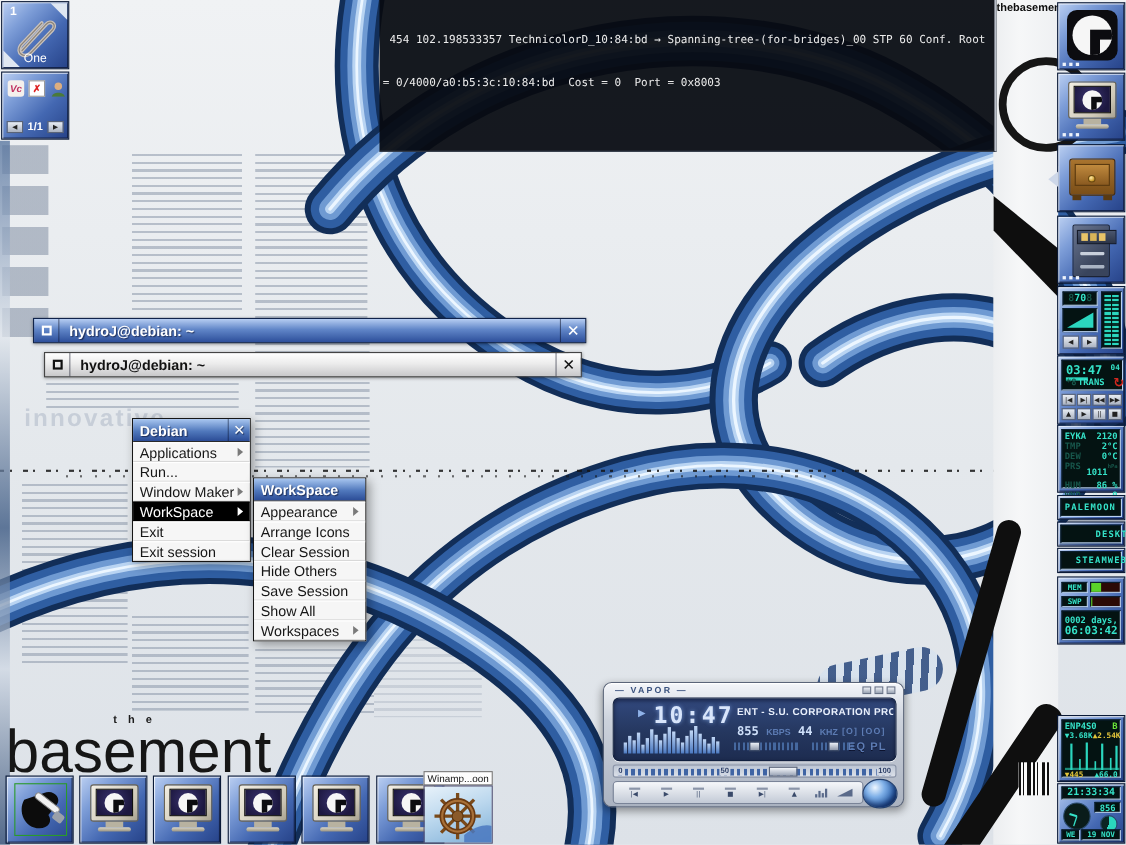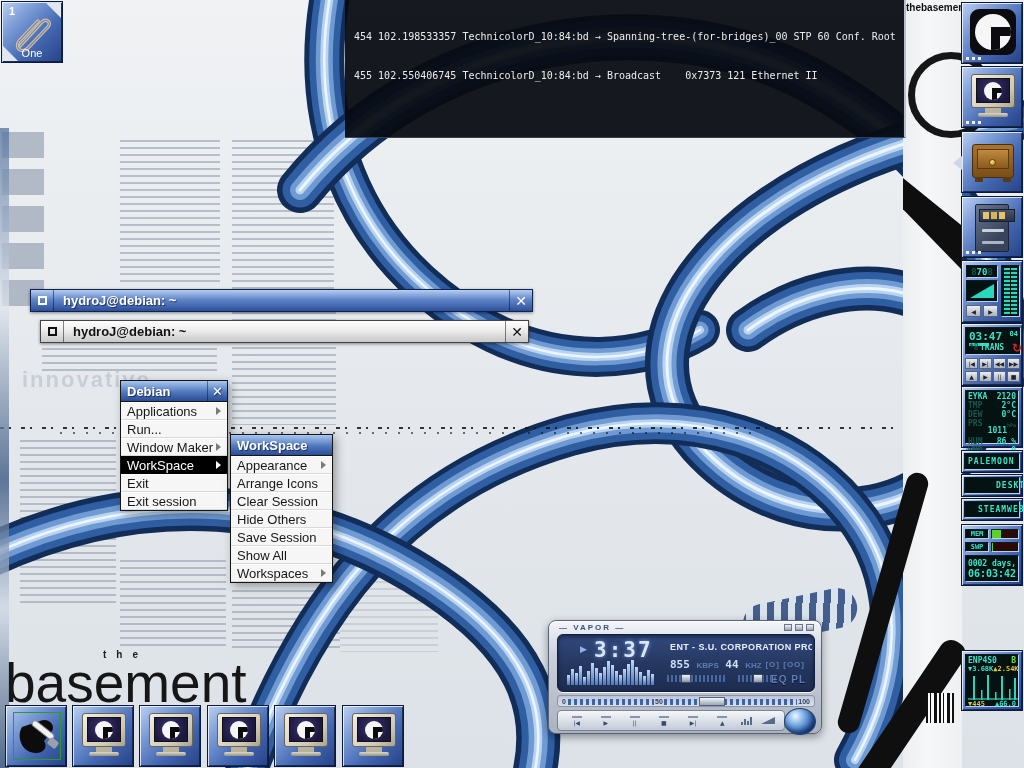--- a/index.html
+++ b/index.html
@@ -188,21 +188,21 @@
   <div class="abs" id="wp-strip"></div>
   <div class="abs" id="wp-circle"></div>
   <div class="abs" id="wp-wedge1"></div>
   <div class="abs wp-bar" id="wp-bar1"></div>
   <div class="abs wp-bar" id="wp-bar2"></div>
   <div class="abs" id="wp-barcode"></div>
   <div class="abs" id="wp-brand">thebasement</div>
 
   <div class="abs" id="terminal">
     <div> 454 102.198533357 TechnicolorD_10:84:bd → Spanning-tree-(for-bridges)_00 STP 60 Conf. Root</div>
-    <div> 455 102.550406745 TechnicolorD_10:84:bd → Broadcast    0x7373 121 Ethernet II</div>
+    <div>= 0/4000/a0:b5:3c:10:84:bd  Cost = 0  Port = 0x8003</div>
     
     
     
     
     
     
     
   </div>
 
   <div class="abs shadebar" id="win-active">
@@ -285,20 +285,41 @@
 
   <div class="tile" style="left:1px;top:1px;z-index:12;">
     <div class="abs" id="clip-num">1</div>
     <svg class="abs" style="left:8px;top:8px;" width="46" height="46">
       <path d="M 10 36 L 32 12 C 36 8 42 12 38 17 L 18 38 C 12 44 4 38 9 31 L 28 11" fill="none" stroke="#c9c2bc" stroke-width="3.4" stroke-linecap="round"></path>
       <path d="M 10 36 L 32 12 C 36 8 42 12 38 17 L 18 38 C 12 44 4 38 9 31 L 28 11" fill="none" stroke="#8a8278" stroke-width="1.1" stroke-linecap="round"></path>
     </svg>
     <span class="clip-tri" id="clip-tri-tr"></span>
     <span class="clip-tri" id="clip-tri-bl"></span>
     <div class="abs" id="clip-name">One</div>
+  </div>
+  <div class="tile" style="left:1px;top:65px;z-index:12;">
+    <div class="abs" style="left:5px;top:7px;display:flex;gap:4px;">
+      <span class="pager-ico" style="color:#c03060;font-style:italic;background:#f4f0ec;border-radius:3px;">Vc</span>
+      <span class="pager-ico" style="background:#fff;border:1px solid #999;color:#d22;">✗</span>
+      <span class="pager-ico">
+        <svg width="14" height="14">
+            <circle cx="7" cy="4.5" r="3.4" fill="#dcae80"></circle>
+            <path d="M 1 14 C 2 9 12 9 13 14 Z" fill="#4a7a3a"></path>
+          </svg>
+      </span>
+    </div>
+    <div class="abs" style="left:4px;bottom:5px;right:4px;display:flex;align-items:center;justify-content:space-between;">
+      <span class="mini-btn" style="width:15px;height:11px;">
+          <span>◀</span>
+        </span>
+      <span style="color:#fff;font-size:10px;font-weight:bold;">1/1</span>
+      <span class="mini-btn" style="width:15px;height:11px;">
+          <span>▶</span>
+        </span>
+    </div>
   </div>
 
   <div class="tile" style="left:961px;top:2px;z-index:12;">
     <div class="abs" style="left:8px;top:6px;width:46px;height:46px;background:#0c0c10;border-radius:9px;">
       <div class="wmlogo" style="width:36px;height:36px;">
         <i class="s1"></i>
           <i class="s2"></i>
       </div>
     </div>
     <div class="dots">
@@ -506,20 +527,40 @@
         <rect x="41" y="15" width="1.5" height="11" fill="#2bd6be"></rect>
         <rect x="46" y="4" width="2" height="22" fill="#2bd6be"></rect>
       </svg>
       <div style="display:flex;justify-content:space-between;">
         <span class="lcd lcd-yel" style="font-size:7px;">▼445</span>
         <span class="lcd" style="font-size:7px;">▲66.0</span>
       </div>
     </div>
   </div>
 
+  <div class="tile" style="left:961px;top:712px;height:55px;z-index:12;">
+    <div class="lcdp" style="left:3px;top:2px;right:3px;height:12px;display:flex;align-items:center;justify-content:center;">
+      <span class="lcd" style="font-size:9px;">21:33:34</span>
+    </div>
+    <svg class="abs" style="left:4px;top:16px;" width="26" height="26">
+      <circle cx="13" cy="13" r="12" fill="#0a1c1a" stroke="#2a4a6a" stroke-width="1"></circle>
+      <line x1="13" y1="13" x2="13" y2="6" stroke="#35e2c8" stroke-width="2" transform="rotate(287 13 13)"></line>
+      <line x1="13" y1="13" x2="13" y2="3.5" stroke="#35e2c8" stroke-width="1.2" transform="rotate(198 13 13)"></line>
+    </svg>
+    <div class="lcdp" style="right:3px;top:16px;width:24px;height:10px;display:flex;align-items:center;justify-content:center;">
+      <span class="lcd" style="font-size:8px;">856</span>
+    </div>
+    <span class="abs" style="right:6px;top:28px;width:16px;height:16px;border-radius:50%;background:conic-gradient(#2bd6be 0 200deg,#0b2624 200deg 360deg);border:1px solid #2a4a6a;"></span>
+    <div class="lcdp" style="left:3px;bottom:2px;width:17px;height:10px;display:flex;align-items:center;justify-content:center;">
+      <span class="lcd" style="font-size:7px;">WE</span>
+    </div>
+    <div class="lcdp" style="right:3px;bottom:2px;width:36px;height:10px;display:flex;align-items:center;justify-content:center;">
+      <span class="lcd" style="font-size:7px;">19 NOV</span>
+    </div>
+  </div>
 
   <div class="tile" style="left:5px;top:705px;z-index:11;">
     <div class="abs" style="left:7px;top:6px;width:48px;height:48px;background:#e9e9e7 repeating-linear-gradient(0deg,transparent 0 15px,#2a9a2a 15px 16px),#e9e9e7 repeating-linear-gradient(90deg,transparent 0 15px,#2a9a2a 15px 16px);border:1px solid #2a9a2a;">
       <svg width="46" height="46">
         <path d="M 8 14 C 2 24 8 40 22 40 C 30 40 34 34 30 28 L 38 18 C 42 12 34 4 26 8 Z" fill="#0c0c0c"></path>
         <rect x="16" y="14" width="26" height="6" rx="3" transform="rotate(38 29 17)" fill="#f2f2f2" stroke="#888" stroke-width="1"></rect>
         <rect x="34" y="26" width="10" height="8" rx="2" transform="rotate(38 39 30)" fill="#9aa0aa"></rect>
       </svg>
     </div>
   </div>
@@ -587,31 +628,50 @@
               <i class="s1"></i>
               <i class="s2"></i>
             </div>
           </div>
         </div>
         <div class="crt-neck"></div>
         <div class="crt-base"></div>
       </div>
   </div>
 
+  <div class="abs" id="wicon">
+    <div id="wicon-label">Winamp...oon</div>
+    <div id="wicon-body">
+      <svg width="61" height="51">
+        <g transform="translate(30,27)">
+          <g stroke="#7a4a1a" stroke-width="3">
+            <line x1="0" y1="-21" x2="0" y2="21"></line>
+              <line x1="-21" y1="0" x2="21" y2="0"></line>
+            <line x1="-15" y1="-15" x2="15" y2="15"></line>
+              <line x1="-15" y1="15" x2="15" y2="-15"></line>
+          </g>
+          <circle r="14" fill="none" stroke="#6a3a12" stroke-width="5"></circle>
+          <circle r="14" fill="none" stroke="#a87038" stroke-width="2"></circle>
+          <circle r="5" fill="#8a5a2a" stroke="#5a340e" stroke-width="1"></circle>
+        </g>
+        <path d="M 36 44 C 46 36 56 34 61 36 L 61 51 L 36 51 Z" fill="#4a78c0" opacity=".85"></path>
+      </svg>
+    </div>
+  </div>
 
   <div class="abs" id="winamp">
     <div id="wa-title">— VAPOR —</div>
     <div id="wa-btns">
       <i></i>
         <i></i>
         <i></i>
     </div>
     <div id="wa-display">
       <span id="wa-state">▶</span>
-      <span id="wa-time">3:37</span>
+      <span id="wa-time">10:47</span>
       <span id="wa-track">ENT - S.U. CORPORATION PROUDLY</span>
       <span id="wa-bitrow">
         <span>855</span>
         <span class="wa-dim">KBPS</span>
         <span>44</span>
         <span class="wa-dim">KHZ</span>
       </span>
       <span id="wa-chan">
         <span>[O]</span>
         <span>[OO]</span>

